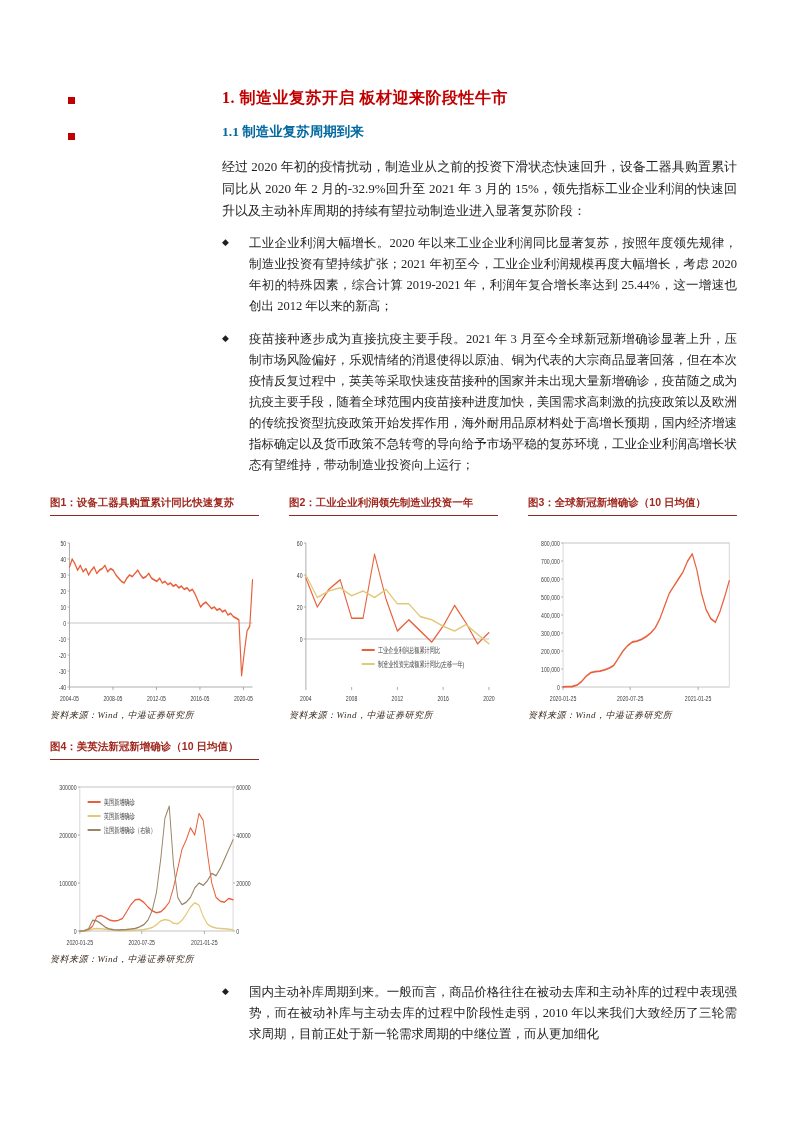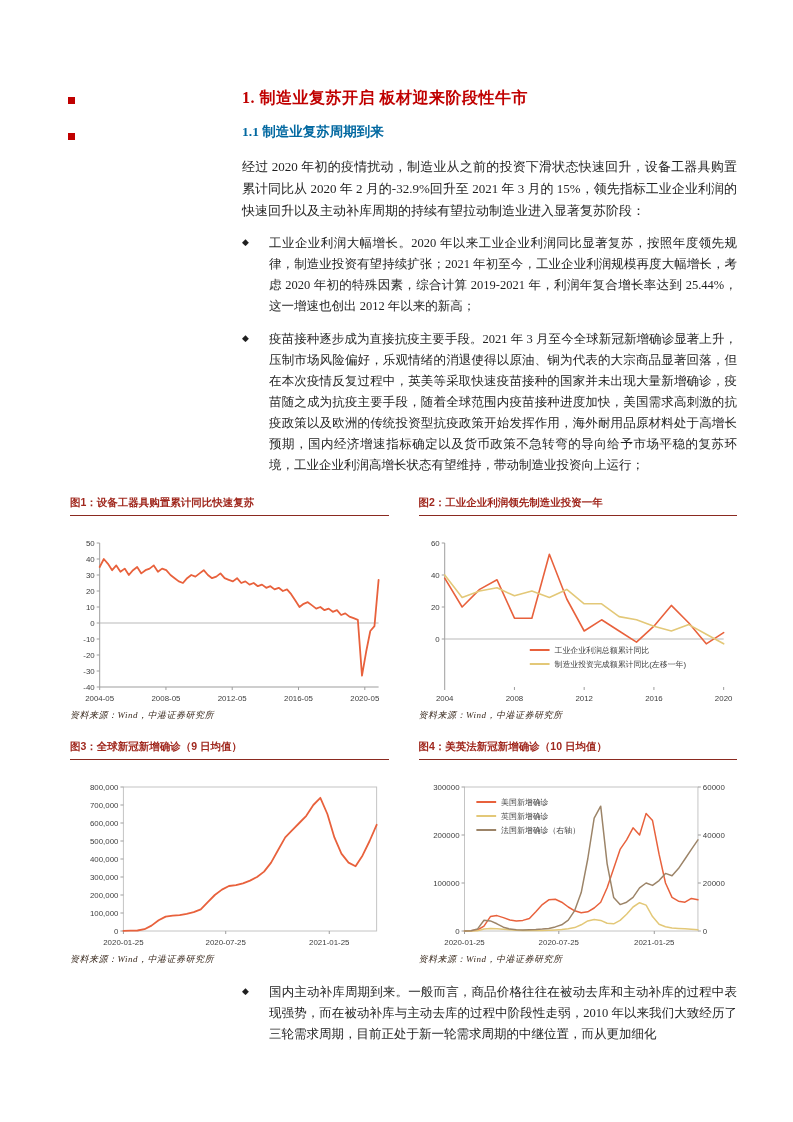--- a/index.html
+++ b/index.html
@@ -1,21 +1,21 @@
 <!DOCTYPE html>
 <html><head>
 <meta charset="utf-8">
 <style>
   html,body{margin:0;padding:0;background:#ffffff;}
   .page{
     position:relative;
     width:793px;height:1122px;
     background:#ffffff;
     box-sizing:border-box;
-    padding:88px 56px 20px 70px;
+    padding:88px 56px 20px 50px;
     overflow:hidden;
     font-family:"Liberation Serif","DejaVu Serif",serif;
     color:#1f1f1f;
   }
   .marker{position:absolute;left:68px;width:7px;height:7px;background:#C00000;}
   .marker.m1{top:97px;}
   .marker.m2{top:133px;}
   .text-col{margin-left:172px;}
   .section-title{
     font-size:16px;font-weight:bold;color:#C00000;
@@ -26,21 +26,21 @@
     margin:0 0 15px 0;
   }
   .body-p{
     font-size:13px;line-height:1.68;text-align:justify;
     margin:0 0 12px 0;
   }
   .bullet{display:flex;margin:0 0 12px 0;}
   .bullet .mk{width:17px;flex:0 0 17px;font-size:9px;padding-top:4px;color:#1f1f1f;}
   .bullet .bt{flex:1;font-size:12.5px;line-height:1.68;text-align:justify;margin-left:10px;}
   .figures{
-    display:grid;grid-template-columns:1fr 1fr;
+    display:grid;grid-template-columns:1fr 1fr 1fr;
     column-gap:30px;row-gap:18px;
     margin:20px 0 16px 0;
   }
   .fig-title{
     font-family:"Liberation Sans","DejaVu Sans",sans-serif;
     font-size:10.5px;font-weight:bold;color:#A0281E;
     padding-bottom:5px;border-bottom:1px solid #8B2A20;
   }
   .fig-chart{height:170px;margin-top:19px;}
   .fig-chart svg{display:block;}
@@ -149,21 +149,21 @@
             <line x1="112" y1="115" x2="132" y2="115" stroke="#E8613C" stroke-width="2"></line>
             <text x="137" y="118" text-anchor="start" font-size="8" fill="#404040" font-family="&quot;Liberation Sans&quot;,&quot;DejaVu Sans&quot;,sans-serif">工业企业利润总额累计同比</text>
             <line x1="112" y1="129" x2="132" y2="129" stroke="#E3C878" stroke-width="2"></line>
             <text x="137" y="132" text-anchor="start" font-size="8" fill="#404040" font-family="&quot;Liberation Sans&quot;,&quot;DejaVu Sans&quot;,sans-serif">制造业投资完成额累计同比(左移一年)</text>
           </svg>
         </div>
       <div class="fig-source">资料来源：Wind，中港证券研究所</div>
     </div>
 
     <div class="figure">
-      <div class="fig-title">图3：全球新冠新增确诊（9 日均值）</div>
+      <div class="fig-title">图3：全球新冠新增确诊（10 日均值）</div>
       <div class="fig-chart">
           <svg viewBox="0 0 322 170" preserveAspectRatio="none" style="width: 100%; height: 100%;">
             <rect x="54" y="8" width="256" height="144" fill="none" stroke="#c4c4c4" stroke-width="1"></rect>
             <line x1="51" y1="8" x2="54" y2="8" stroke="#9c9c9c"></line>
             <text x="49" y="10.8" text-anchor="end" font-size="8" fill="#404040" font-family="&quot;Liberation Sans&quot;,&quot;DejaVu Sans&quot;,sans-serif">800,000</text>
             <line x1="51" y1="26" x2="54" y2="26" stroke="#9c9c9c"></line>
             <text x="49" y="28.8" text-anchor="end" font-size="8" fill="#404040" font-family="&quot;Liberation Sans&quot;,&quot;DejaVu Sans&quot;,sans-serif">700,000</text>
             <line x1="51" y1="44" x2="54" y2="44" stroke="#9c9c9c"></line>
             <text x="49" y="46.8" text-anchor="end" font-size="8" fill="#404040" font-family="&quot;Liberation Sans&quot;,&quot;DejaVu Sans&quot;,sans-serif">600,000</text>
             <line x1="51" y1="62" x2="54" y2="62" stroke="#9c9c9c"></line>

